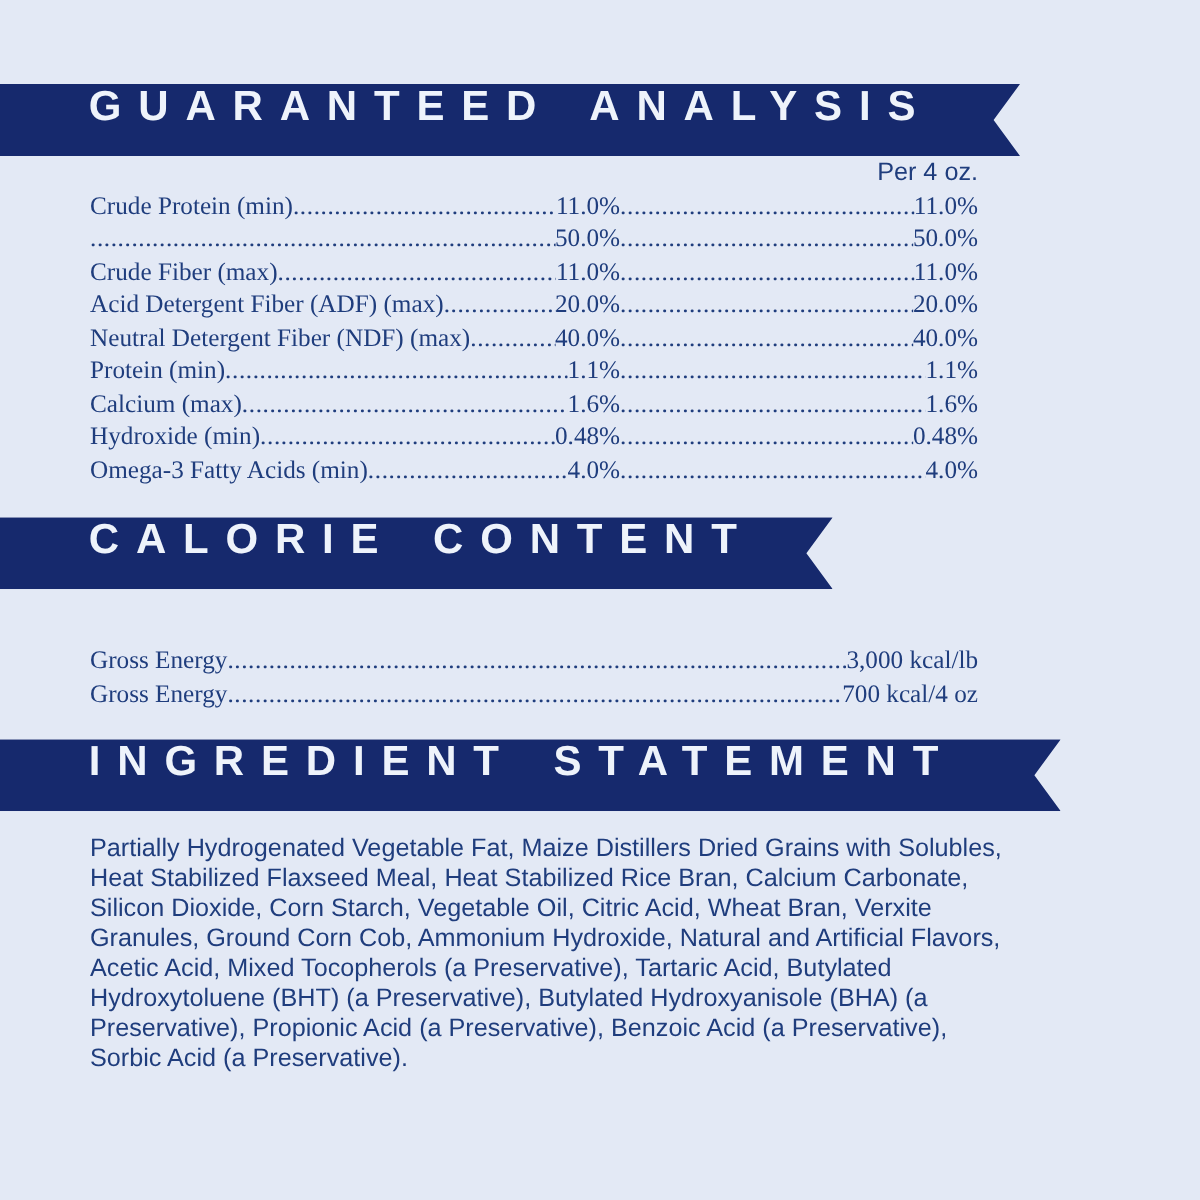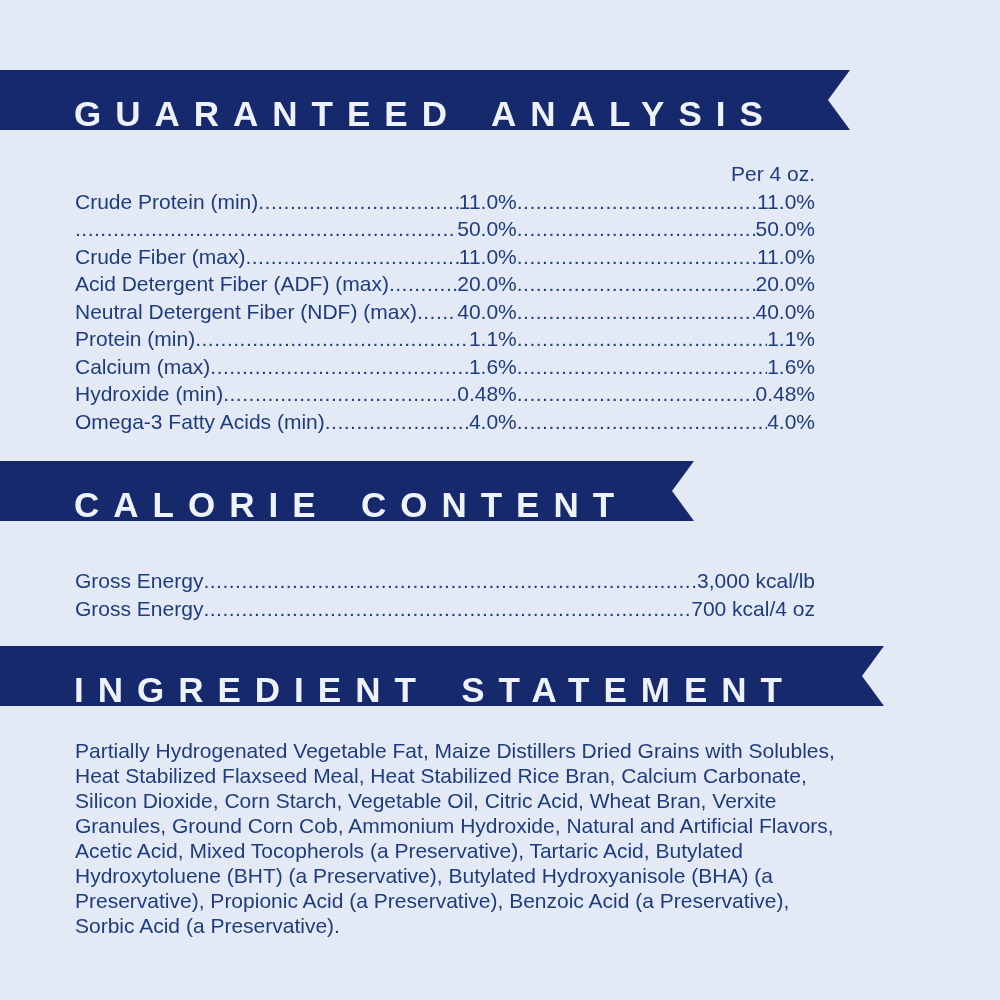--- a/index.html
+++ b/index.html
@@ -18,21 +18,21 @@
     height: 1000px;
     background: var(--bg);
     overflow: hidden;
   }
 
   
   .banner {
     background: var(--banner);
     height: 60px;
     display: flex;
-    align-items: flex-end;
+    align-items: flex-start;
     padding-left: 74px;
     clip-path: polygon(0 0, 100% 0, calc(100% - 22px) 50%, 100% 100%, 0 100%);
   }
   .banner .banner-title {
     color: var(--banner-text);
     font-size: 35px;
     font-weight: bold;
     letter-spacing: 0.40em;
     word-spacing: 0.22em;
     white-space: nowrap;
@@ -43,47 +43,47 @@
   .banner-cc { margin-top: 26px; width: 694px; }
   .banner-is { margin-top: 24px; width: 884px; }
 
   
   .table {
     margin-left: 75px;
     width: 740px;
     font-size: 21px;
     line-height: 27.5px;
   }
-  .ga-table { margin-top: 30px; }
+  .ga-table { }
   .cc-table { margin-top: 46px; }
 
   .col-header { text-align: right; }
 
-  .row { display: flex; align-items: center; }
+  .row { display: flex; align-items: center; font-family: Liberation Serif, serif; }
   .col1 { display: flex; align-items: baseline; width: 59.7%; min-width: 0; }
   .col2 { display: flex; align-items: baseline; flex: 1; min-width: 0; }
   .lbl, .val { white-space: nowrap; flex: none; }
 
   .leader {
     flex: 1 1 0;
     min-width: 0;
     overflow: hidden;
     white-space: nowrap;
   }
   .leader::after {
     content: "........................................................................................................................................................................................................";
     letter-spacing: 0.5px;
   }
 
   
   .cc-row .colfull { display: flex; align-items: baseline; width: 100%; min-width: 0; }
 
   
   .ingredients {
-    margin: 32px 0 0 75px;
+    margin: 18px 0 0 75px;
     width: 760px;
     font-size: 21px;
     line-height: 25px;
   }
 </style>
 </head>
 <body>
 
 <div class="page">
 

